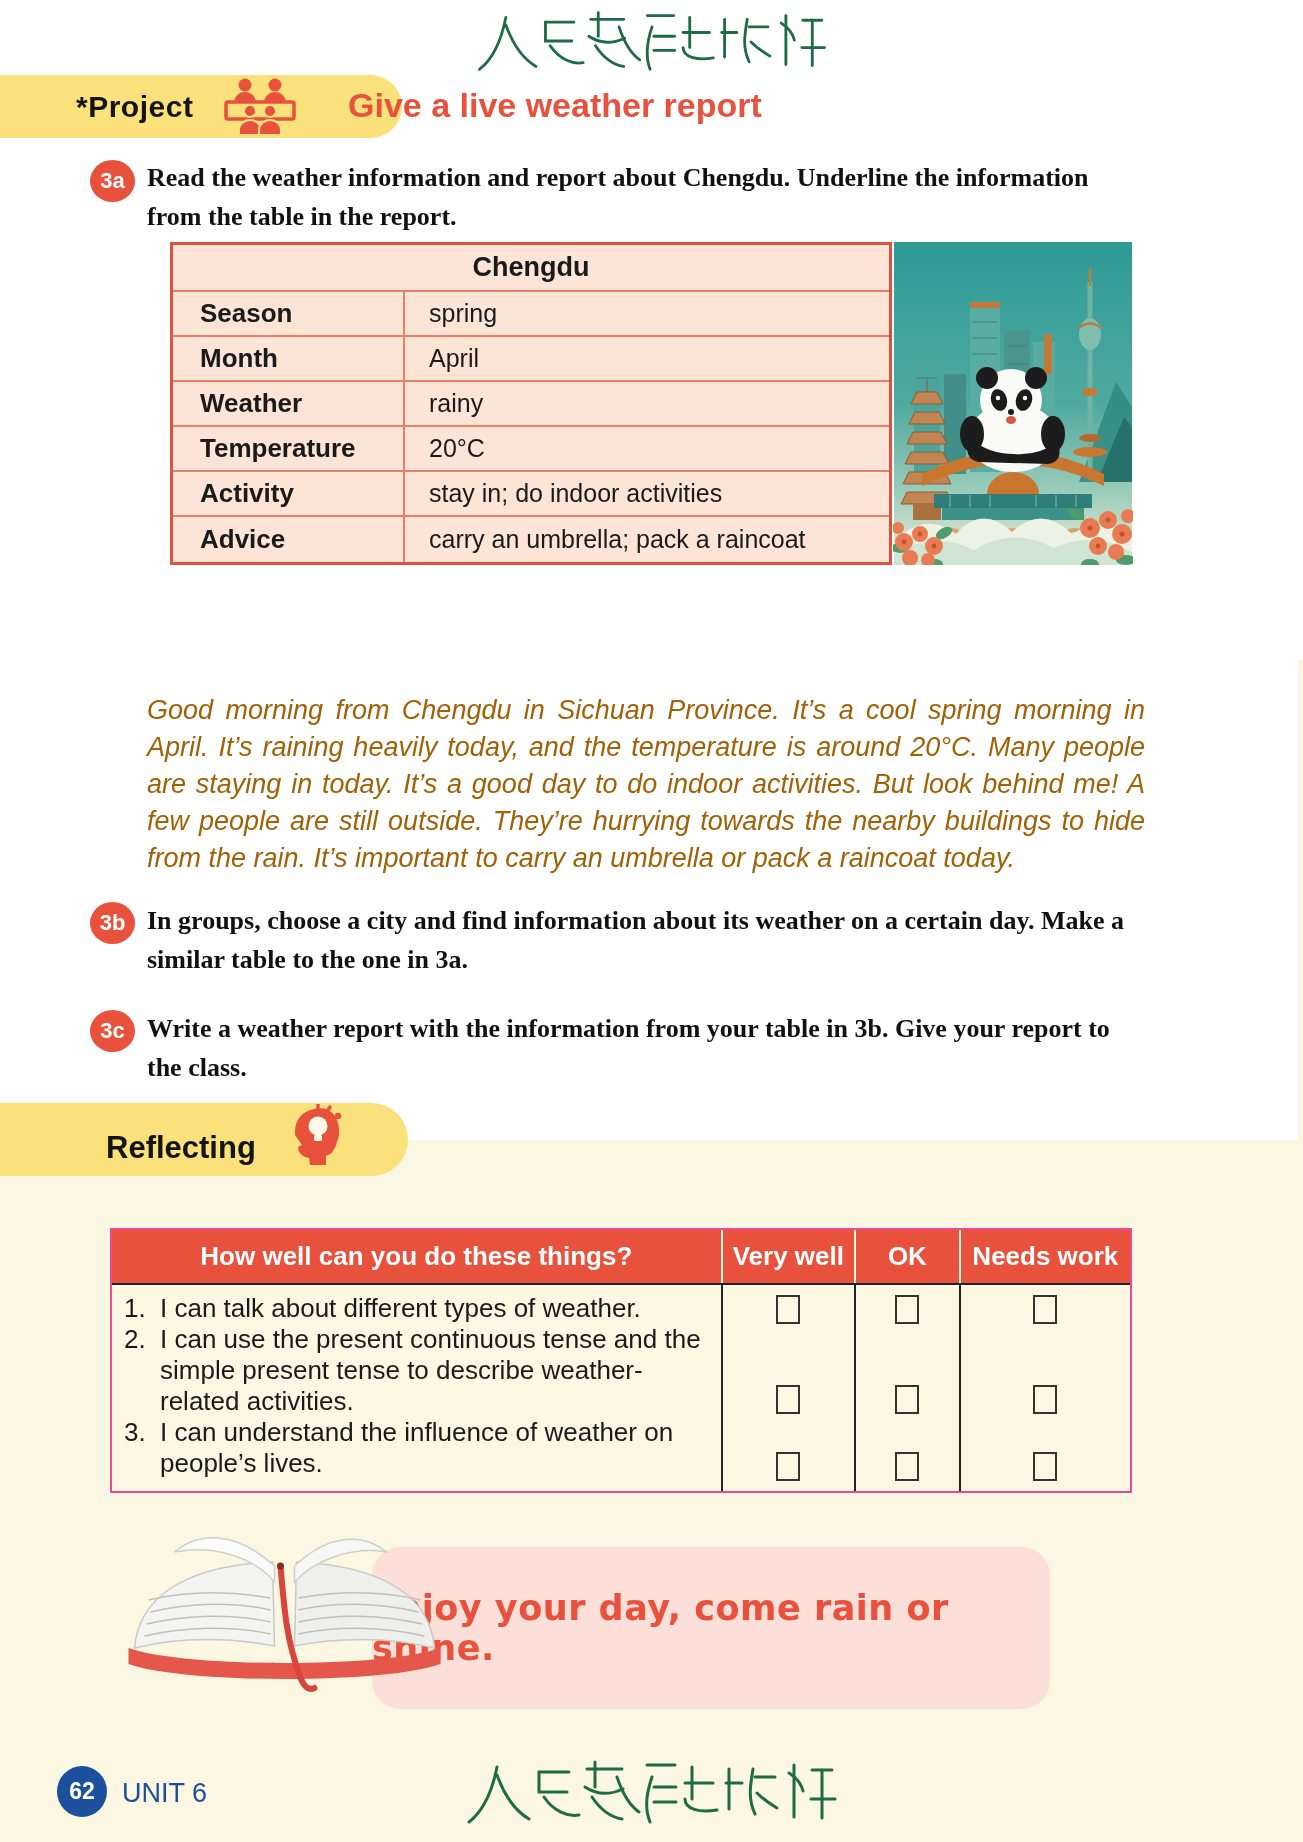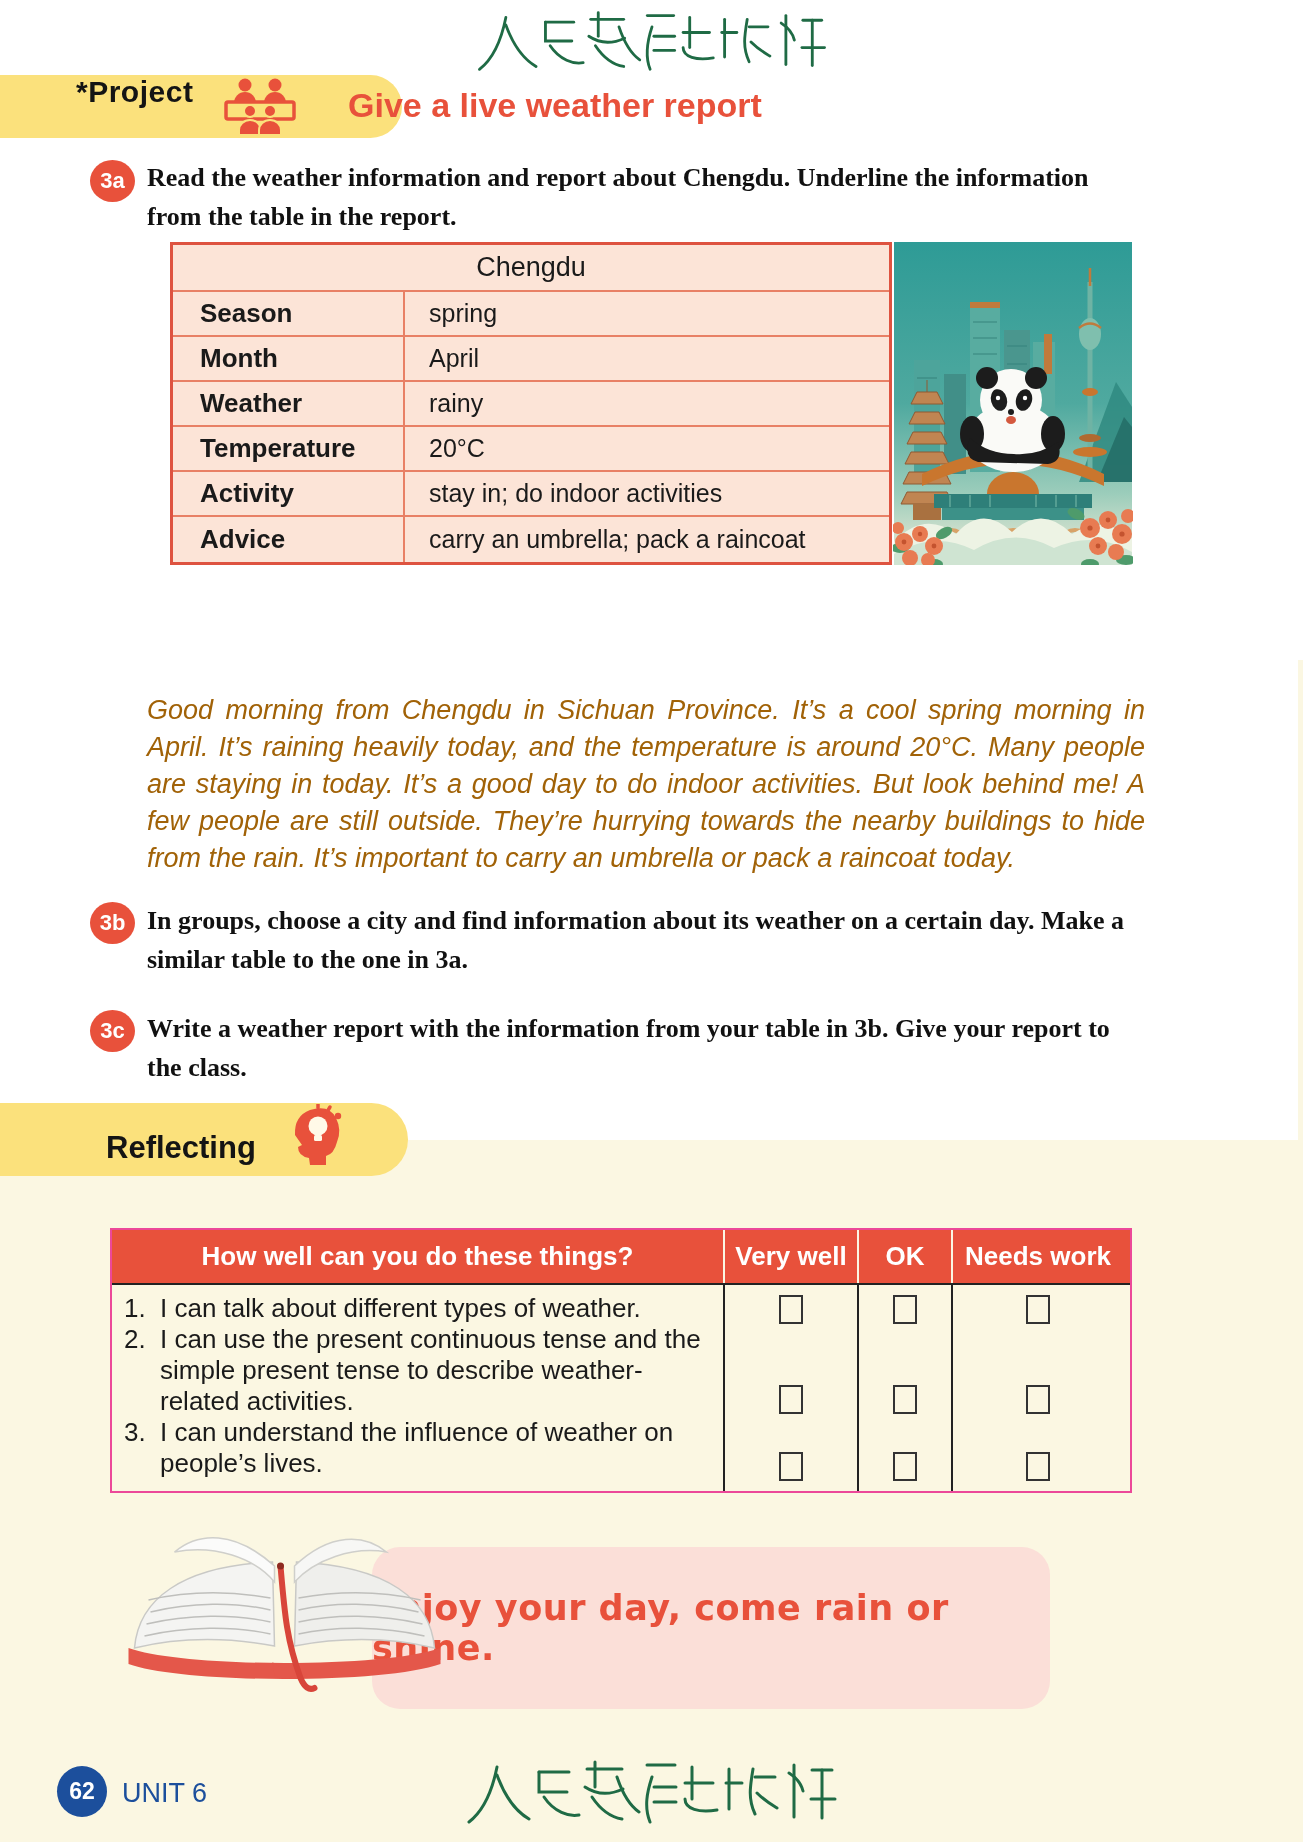--- a/index.html
+++ b/index.html
@@ -6,36 +6,36 @@
   .page{position:relative;width:1303px;height:1842px;background:#FFFFFF;overflow:hidden;
         font-family:"Liberation Sans",sans-serif;color:#1A1A1A;}
   .cream-section{position:absolute;left:0;top:1140px;width:1303px;height:702px;background:#FBF7E2;}
   .side-strip{position:absolute;right:0;top:660px;width:5px;height:480px;background:#FBF7E2;}
 
   .logo{position:absolute;left:50%;transform:translateX(-50%);}
   .logo.top{top:8px;}
   .logo.bottom{top:1752px;}
 
   .project-banner{position:absolute;left:0;top:75px;width:402px;height:63px;background:#FBE17C;
-        border-radius:0 36px 36px 0;display:flex;align-items:flex-start;}
+        border-radius:0 36px 36px 0;display:flex;align-items:center;}
   .project-label{margin-left:76px;font-size:30px;font-weight:bold;color:#141414;letter-spacing:.5px;}
   .project-icon{margin-left:30px;margin-top:2px;}
   .page-title{position:absolute;left:348px;top:86px;font-size:34px;font-weight:bold;color:#E8513B;}
 
   .task-badge{position:absolute;width:45px;height:42px;border-radius:50%;background:#E8513B;color:#fff;
         display:flex;align-items:center;justify-content:center;font-size:22px;font-weight:bold;}
   .badge-3a{left:90px;top:160px;} .badge-3b{left:90px;top:902px;} .badge-3c{left:90px;top:1010px;}
   .task-text{position:absolute;left:147px;width:995px;font-family:"Liberation Serif",serif;
         font-weight:bold;font-size:26px;line-height:39px;color:#111;}
   .text-3a{top:158px;} .text-3b{top:901px;} .text-3c{top:1009px;}
 
   .weather-table{position:absolute;left:170px;top:242px;width:722px;height:323px;box-sizing:border-box;
         background:#FCE4D7;border:3px solid #DE5340;}
   .wt-header{height:47px;border-bottom:2px solid #E88065;display:flex;align-items:center;
-        justify-content:center;font-weight:normal;font-size:27px;box-sizing:border-box;}
+        justify-content:center;font-weight:bold;font-size:27px;box-sizing:border-box;}
   .wt-row{display:flex;height:45px;border-bottom:2px solid #E88065;box-sizing:border-box;}
   .wt-row.last{border-bottom:none;}
   .wt-label{width:232px;border-right:2px solid #E88065;display:flex;align-items:center;
         padding-left:27px;box-sizing:border-box;font-weight:bold;font-size:26px;}
   .wt-value{flex:1;display:flex;align-items:center;padding-left:24px;font-size:25px;}
 
   .illustration{position:absolute;left:893px;top:242px;width:240px;height:323px;}
 
   .report-para{position:absolute;left:147px;top:692px;width:998px;font-style:italic;font-size:27px;
         line-height:37px;color:#a16207;text-align:justify;}
@@ -44,21 +44,21 @@
         border-radius:0 38px 38px 0;display:flex;align-items:center;z-index:2;}
   .reflect-label{margin-left:106px;font-size:31px;font-weight:bold;color:#141414;margin-top:16px;}
   .reflect-icon{margin-left:32px;margin-top:-6px;}
 
   .reflect-table{position:absolute;left:110px;top:1228px;width:1022px;box-sizing:border-box;
         border:2px solid #ec4899;background:#FBF7E2;z-index:1;}
   .rt-header{display:flex;background:#E8513B;color:#fff;font-weight:bold;font-size:26px;height:53px;}
   .rt-h-question{width:611px;display:flex;align-items:center;justify-content:center;}
   .rt-h-opt{display:flex;align-items:center;justify-content:center;border-left:2px solid #FBF7E2;
         box-sizing:border-box;}
-  .w-vw{width:134px;} .w-ok{width:94px;} .w-nw{width:172px;}
+  .w-vw{width:134px;} .w-ok{width:105px;} .w-nw{width:172px;}
   .rt-body{display:flex;height:206px;border-top:2px solid #222;}
   .rt-questions{width:611px;padding:8px 6px 0 12px;box-sizing:border-box;font-size:26px;
         line-height:31px;}
   .rt-item{display:flex;}
   .rt-num{width:36px;flex:none;}
   .rt-text{flex:1;max-width:548px;}
   .rt-col{box-sizing:border-box;border-left:2px solid #222;position:relative;}
   .checkbox{position:absolute;left:50%;transform:translateX(-50%);width:20px;height:25px;
         border:2px solid #333;background:transparent;}
   .cb-r1{top:10px;} .cb-r2{top:100px;} .cb-r3{top:167px;}

